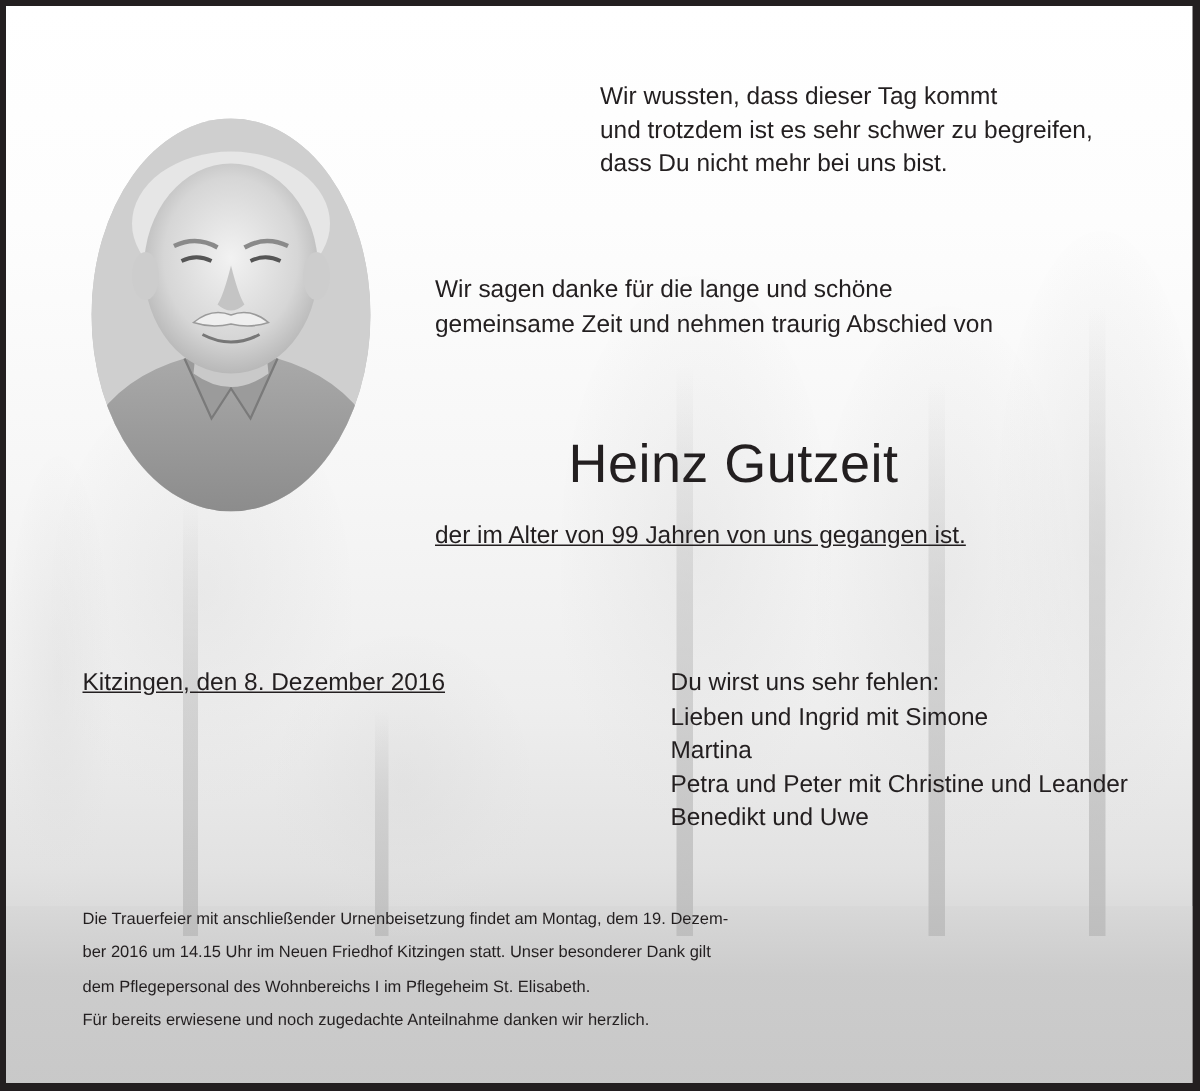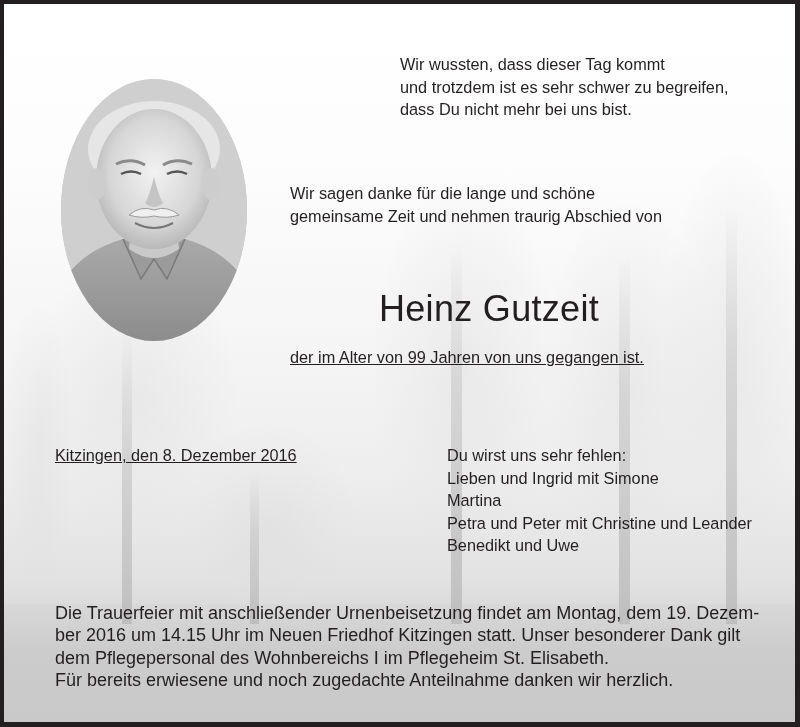--- a/index.html
+++ b/index.html
@@ -68,21 +68,21 @@
       left: 375px;
       top: 280px;
       font-size: 36px;
       line-height: 50px;
       letter-spacing: 0.3px;
       white-space: nowrap;
     }
     .age { left: 286px; top: 342px; text-decoration: underline; }
     .place-date { left: 51px; top: 440px; text-decoration: underline; }
     .mourners { left: 399px; top: 440px; margin-left: 44px; }
-    .closing { left: 51px; top: 598px; font-size: 18px; line-height: 22.3px; }
+    .closing { left: 51px; top: 598px; font-size: 11px; line-height: 22.3px; }
     .line { display: block; }
   </style>
 </head>
 <body>
 
 <div class="notice">
 
   <div class="scenery">
     <div class="ground"></div>
 

